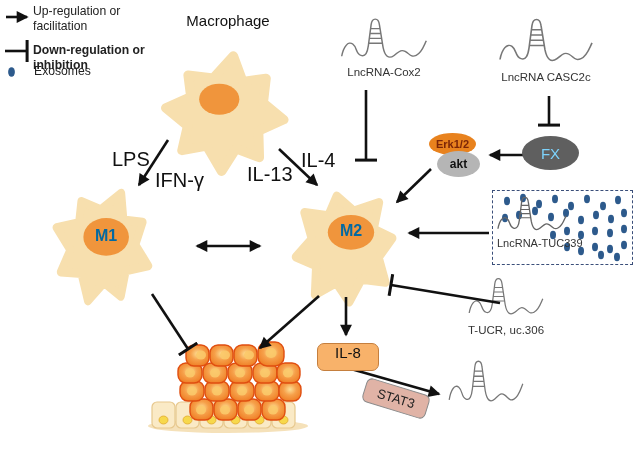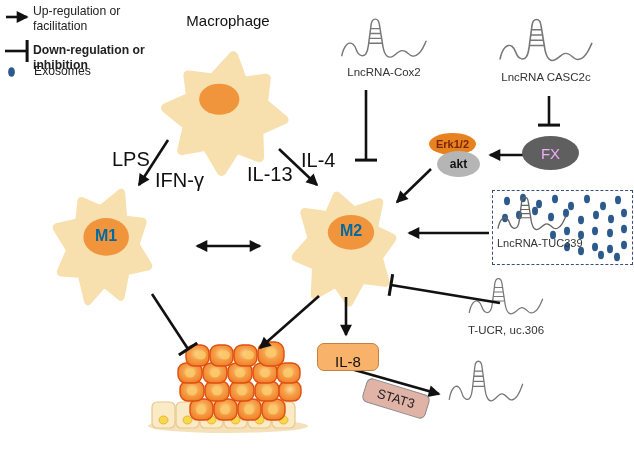--- a/index.html
+++ b/index.html
@@ -8,23 +8,23 @@
   .abs{position:absolute;}
   .lbl{position:absolute;white-space:nowrap;}
   .legend-txt{font-size:12.2px;line-height:1.25;color:#222;white-space:normal;}
   .sig{font-size:20px;color:#111;}
   .glyph-lbl{font-size:11.5px;color:#333;text-align:center;}
   .cell-lbl{font-size:16px;font-weight:bold;color:#0369a1;text-align:center;}
   .mac-lbl{font-size:15px;color:#111;text-align:center;}
   .ell{position:absolute;border-radius:50%;display:flex;align-items:center;justify-content:center;}
   .erk{background:#e8821e;color:#7b2507;font-size:11px;font-weight:bold;}
   .akt{background:#b5b5b5;color:#111;font-size:12px;font-weight:bold;}
-  .fx{background:#5f5f5f;color:#f0abfc;font-size:15px;align-items:center;}
+  .fx{background:#5f5f5f;color:#7dd3fc;font-size:15px;align-items:center;}
   .il8box{position:absolute;background:#f8b26a;border:1.5px solid #c57f3e;border-radius:7px;
-          display:flex;align-items:flex-end;justify-content:center;font-size:15px;color:#111;}
+          display:flex;align-items:flex-start;justify-content:center;font-size:15px;color:#111;}
   .stat3box{position:absolute;background:#e0b3a6;border:1px solid #8a8a8a;border-radius:6px;
             display:flex;align-items:center;justify-content:center;font-size:13px;color:#222;
             transform:rotate(17deg);}
   .exobox{position:absolute;border:1.6px dashed #3b4f7a;background:#fff;text-align:center;}
   .tuc-lbl{position:absolute;left:4px;top:46px;font-size:11px;color:#333;white-space:nowrap;}
   .footer{font-size:16.5px;color:#111;text-align:center;}
   svg{display:block;}
 </style>
 </head>
 <body>

